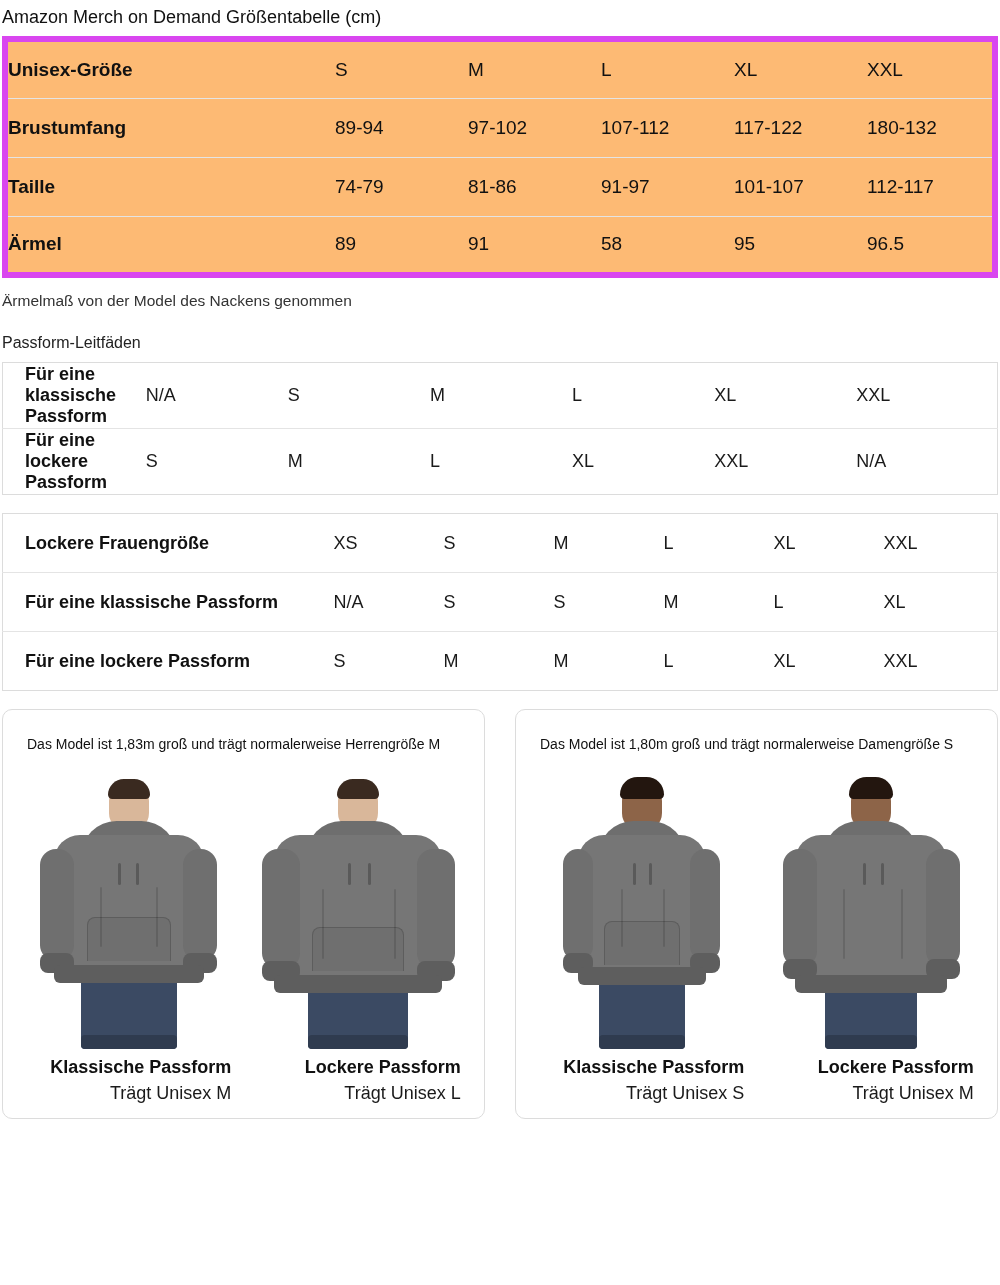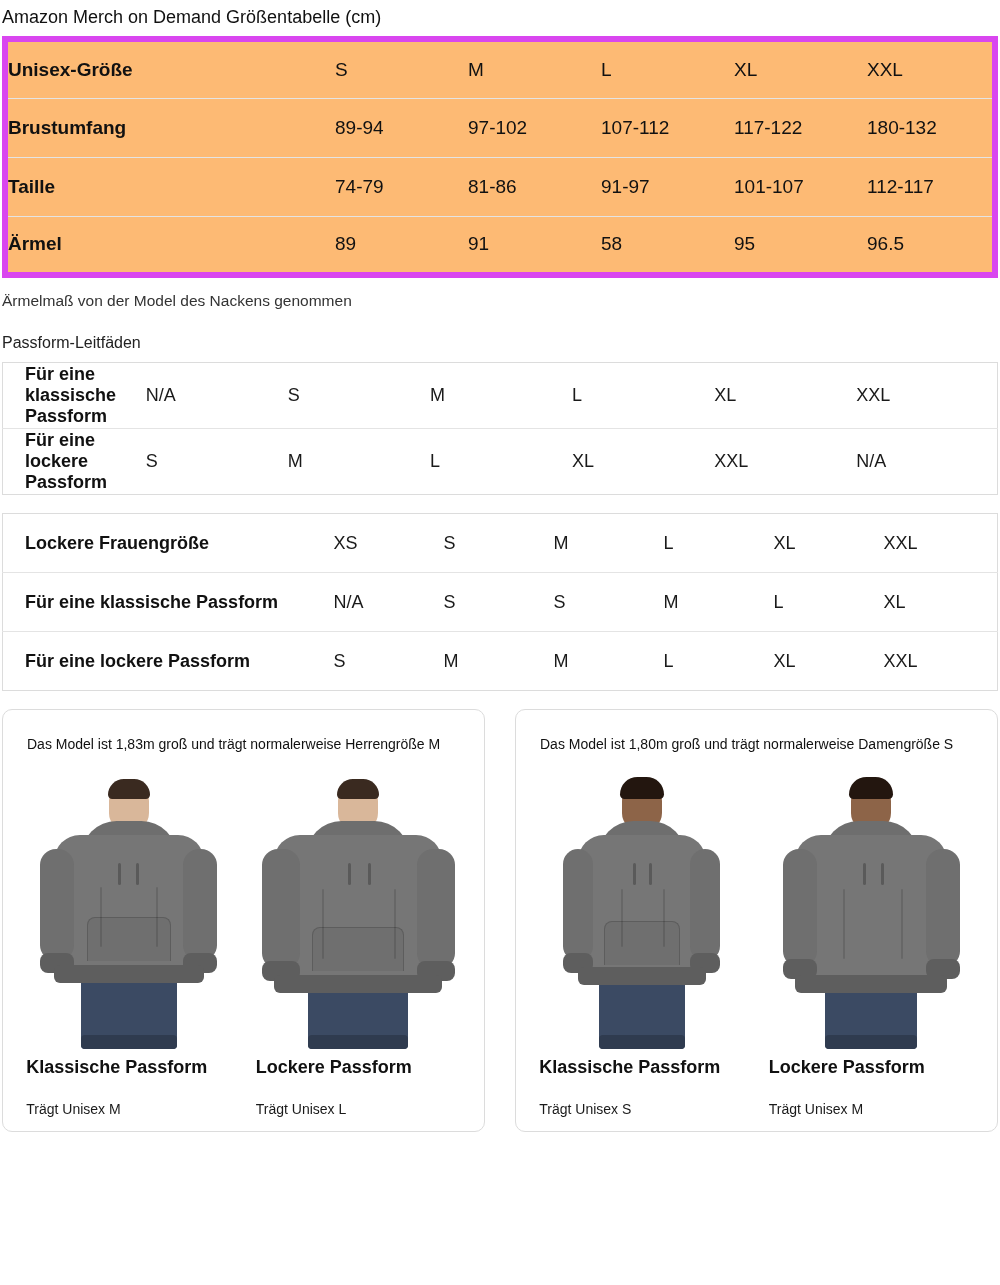--- a/index.html
+++ b/index.html
@@ -109,41 +109,41 @@
   }
   .figures {
     display: flex;
     justify-content: space-around;
     align-items: flex-end;
     gap: 10px;
     margin-top: 12px;
   }
   .figure {
     width: 205px;
-    text-align: left;
+    text-align: right;
   }
   .fig-art {
     position: relative;
     width: 205px;
     height: 272px;
     margin: 0 auto;
   }
   .fig-labels {
     margin-top: 8px;
   }
   .fig-title {
     font-weight: 700;
     font-size: 18px;
     color: #111111;
   }
   .fig-sub {
     font-weight: 400;
-    font-size: 14px;
+    font-size: 18px;
     color: #1a1a1a;
-    margin-top: 23px;
+    margin-top: 5px;
   }
   
   .head {
     position: absolute;
     left: 50%;
     transform: translateX(-50%);
     top: 4px;
     width: 40px;
     height: 50px;
     border-radius: 20px 20px 18px 18px;

